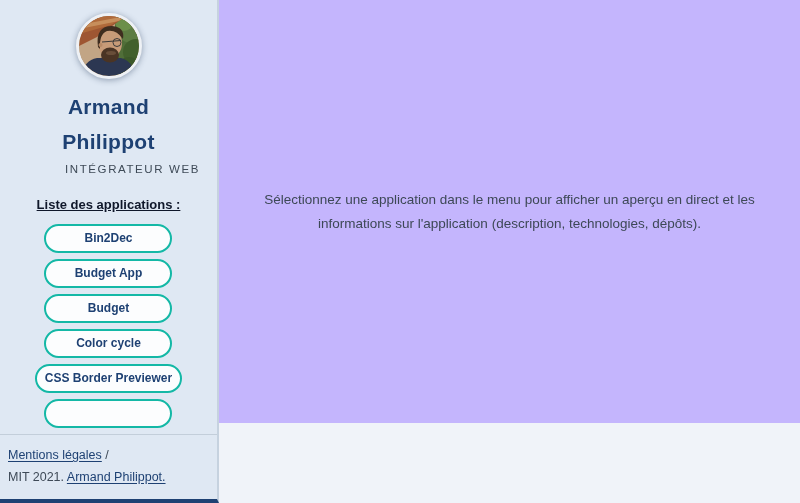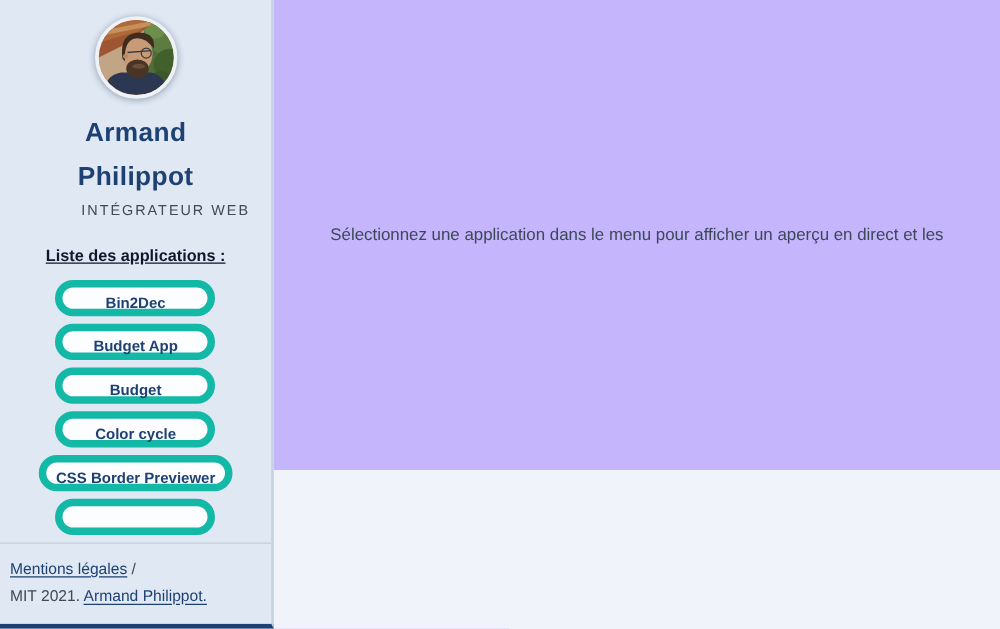--- a/index.html
+++ b/index.html
@@ -1,21 +1,21 @@
 <!DOCTYPE html>
 <html lang="fr"><head>
 <meta charset="utf-8">
 <style>
   * { margin: 0; padding: 0; box-sizing: border-box; }
   html, body { width: 800px; height: 503px; overflow: hidden; }
   body {
     font-family: "Liberation Sans", "DejaVu Sans", sans-serif;
     background: #f0f3f9;
   }
-  .app { display: flex; width: 800px; height: 376px; }
+  .app { display: flex; width: 800px; height: 423px; }
 
   
   .sidebar {
     position: relative;
     width: 219px;
     height: 503px;
     flex: 0 0 219px;
     background: #dfe8f3;
     border-right: 2px solid #c6d2df;
     border-bottom: 4px solid #1e4173;
@@ -66,21 +66,21 @@
     display: flex;
     flex-direction: column;
     align-items: center;
   }
   .app-btn {
     display: block;
     min-width: 128px;
     height: 29px;
     margin-bottom: 6px;
     padding: 0 8px;
-    border: 6px solid #14b8a6;
+    border: 2px solid #14b8a6;
     border-radius: 15px;
     background: #fcfdfe;
     color: #1e4173;
     font-family: inherit;
     font-size: 12px;
     font-weight: bold;
     line-height: 25px;
     text-align: center;
     cursor: pointer;
   }
@@ -197,16 +197,17 @@
         <span>MIT 2021.</span>
         <a>Armand Philippot.</a>
       </div>
     </footer>
 
   </aside>
 
   <main class="main">
     <p class="placeholder">
       <span>Sélectionnez une application dans le menu pour afficher un aperçu en direct et les</span>
+      <span>informations sur l'application (description, technologies, dépôts).</span>
     </p>
   </main>
 
 </div>
 
 </body></html>

